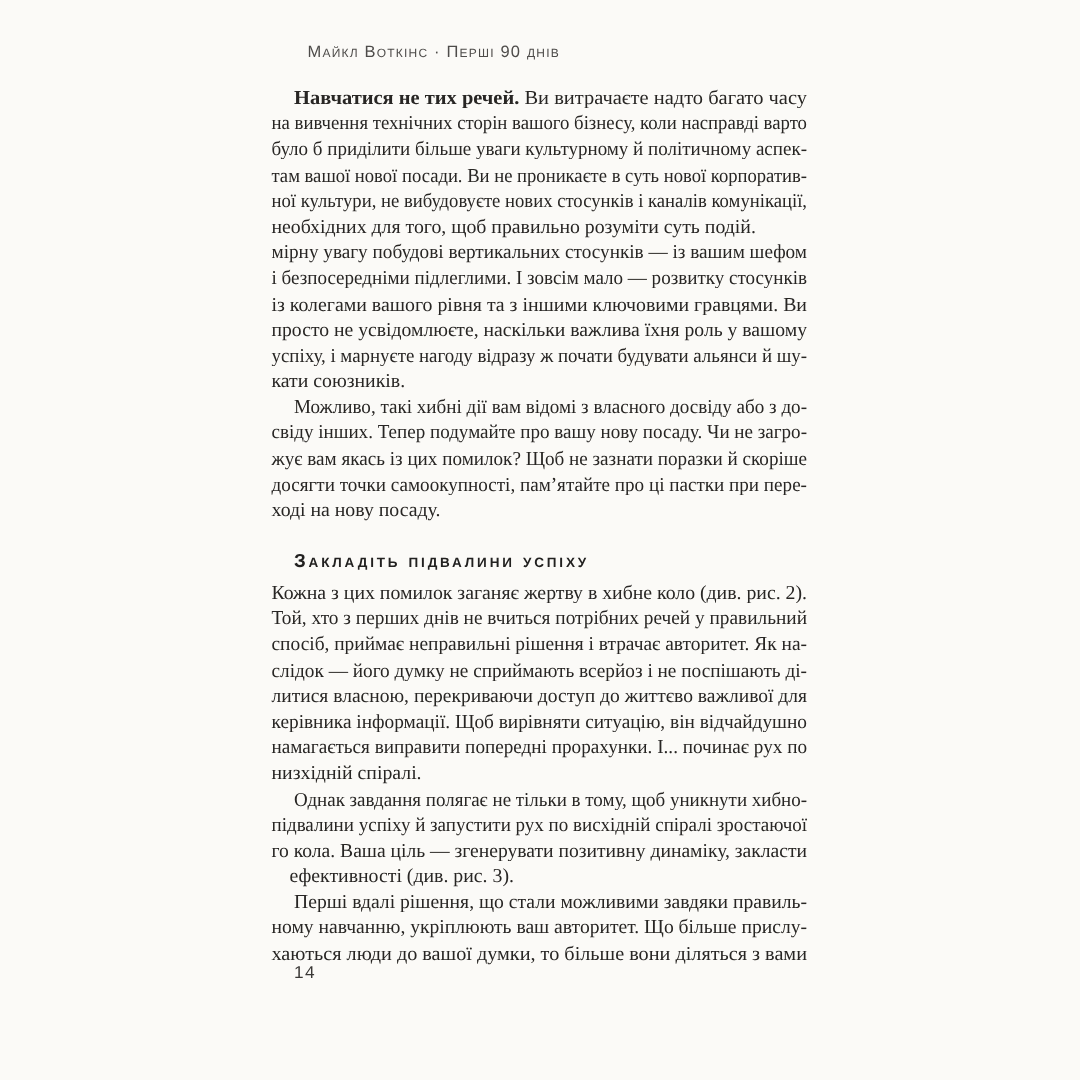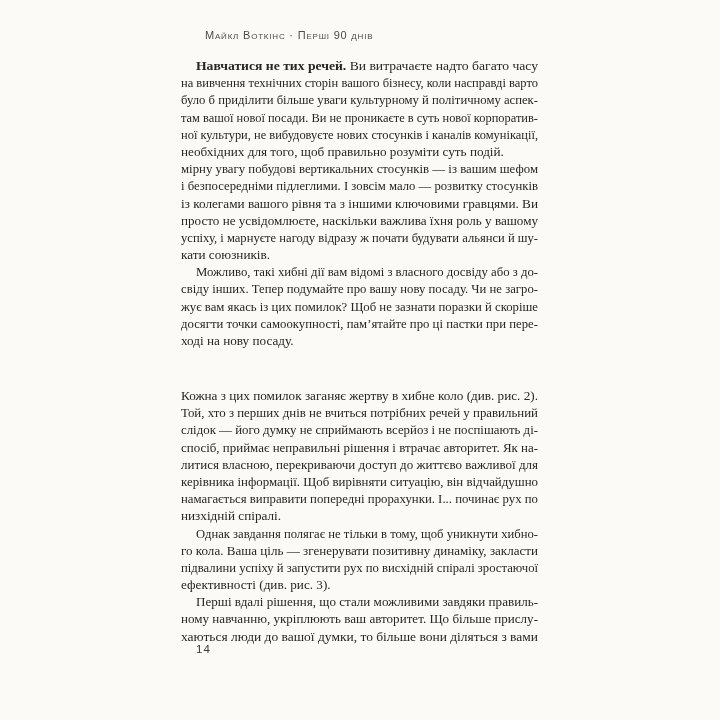--- a/index.html
+++ b/index.html
@@ -91,37 +91,38 @@
       </div>
       <div>
         <div class="line"><span class="line-inner indent" style="transform: scaleX(0.964739);"><span>Можливо, такі хибні дії вам відомі з власного досвіду або з до-</span></span></div>
         <div class="line"><span class="line-inner" style="transform: scaleX(0.96336);"><span>свіду інших. Тепер подумайте про вашу нову посаду. Чи не загро-</span></span></div>
         <div class="line"><span class="line-inner" style="transform: scaleX(0.96707);"><span>жує вам якась із цих помилок? Щоб не зазнати поразки й скоріше</span></span></div>
         <div class="line"><span class="line-inner" style="transform: scaleX(0.96613);"><span>досягти точки самоокупності, пам’ятайте про ці пастки при пере-</span></span></div>
         <div class="line endline"><span class="line-inner" style="transform: scaleX(1);"><span>ході на нову посаду.</span></span></div>
       </div>
     </div>
 
+  <div class="section-heading">Закладіть підвалини успіху</div>
 
   <div class="body-block" id="block-lower">
       <div>
         <div class="line"><span class="line-inner" style="transform: scaleX(0.999869);"><span>Кожна з цих помилок заганяє жертву в хибне коло (див. рис. 2).</span></span></div>
         <div class="line"><span class="line-inner" style="transform: scaleX(0.976702);"><span>Той, хто з перших днів не вчиться потрібних речей у правильний</span></span></div>
+        <div class="line"><span class="line-inner" style="transform: scaleX(0.980601);"><span>спосіб, приймає неправильні рішення і втрачає авторитет. Як на-</span></span></div>
         <div class="line"><span class="line-inner" style="transform: scaleX(0.974079);"><span>слідок — його думку не сприймають всерйоз і не поспішають ді-</span></span></div>
-        <div class="line"><span class="line-inner" style="transform: scaleX(0.980601);"><span>спосіб, приймає неправильні рішення і втрачає авторитет. Як на-</span></span></div>
         <div class="line"><span class="line-inner" style="transform: scaleX(0.987595);"><span>литися власною, перекриваючи доступ до життєво важливої для</span></span></div>
         <div class="line"><span class="line-inner" style="transform: scaleX(0.976494);"><span>керівника інформації. Щоб вирівняти ситуацію, він відчайдушно</span></span></div>
         <div class="line"><span class="line-inner" style="transform: scaleX(0.969615);"><span>намагається виправити попередні прорахунки. І... починає рух по</span></span></div>
         <div class="line endline"><span class="line-inner" style="transform: scaleX(1);"><span>низхідній спіралі.</span></span></div>
       </div>
       <div>
         <div class="line"><span class="line-inner indent" style="transform: scaleX(0.958739);"><span>Однак завдання полягає не тільки в тому, щоб уникнути хибно-</span></span></div>
+        <div class="line"><span class="line-inner" style="transform: scaleX(0.961009);"><span>підвалини успіху й запустити рух по висхідній спіралі зростаючої</span></span></div>
         <div class="line"><span class="line-inner" style="transform: scaleX(0.990635);"><span>го кола. Ваша ціль — згенерувати позитивну динаміку, закласти</span></span></div>
-        <div class="line"><span class="line-inner" style="transform: scaleX(0.961009);"><span>підвалини успіху й запустити рух по висхідній спіралі зростаючої</span></span></div>
-        <div class="line endline"><span class="line-inner" style="transform: scaleX(1);"><span>ефективності (див. рис. 3).</span></span></div>
+        <div class="line endline"><span class="line-inner" style="transform: scaleX(1); margin-left: 12px;"><span>ефективності (див. рис. 3).</span></span></div>
       </div>
       <div>
         <div class="line"><span class="line-inner indent" style="transform: scaleX(0.992473);"><span>Перші вдалі рішення, що стали можливими завдяки правиль-</span></span></div>
         <div class="line"><span class="line-inner" style="transform: scaleX(0.990721);"><span>ному навчанню, укріплюють ваш авторитет. Що більше прислу-</span></span></div>
         <div class="line"><span class="line-inner" style="transform: scaleX(1.02219);"><span>хаються люди до вашої думки, то більше вони діляться з вами</span></span></div>
       </div>
     </div>
 
   <div class="page-number">14</div>
 </div>

